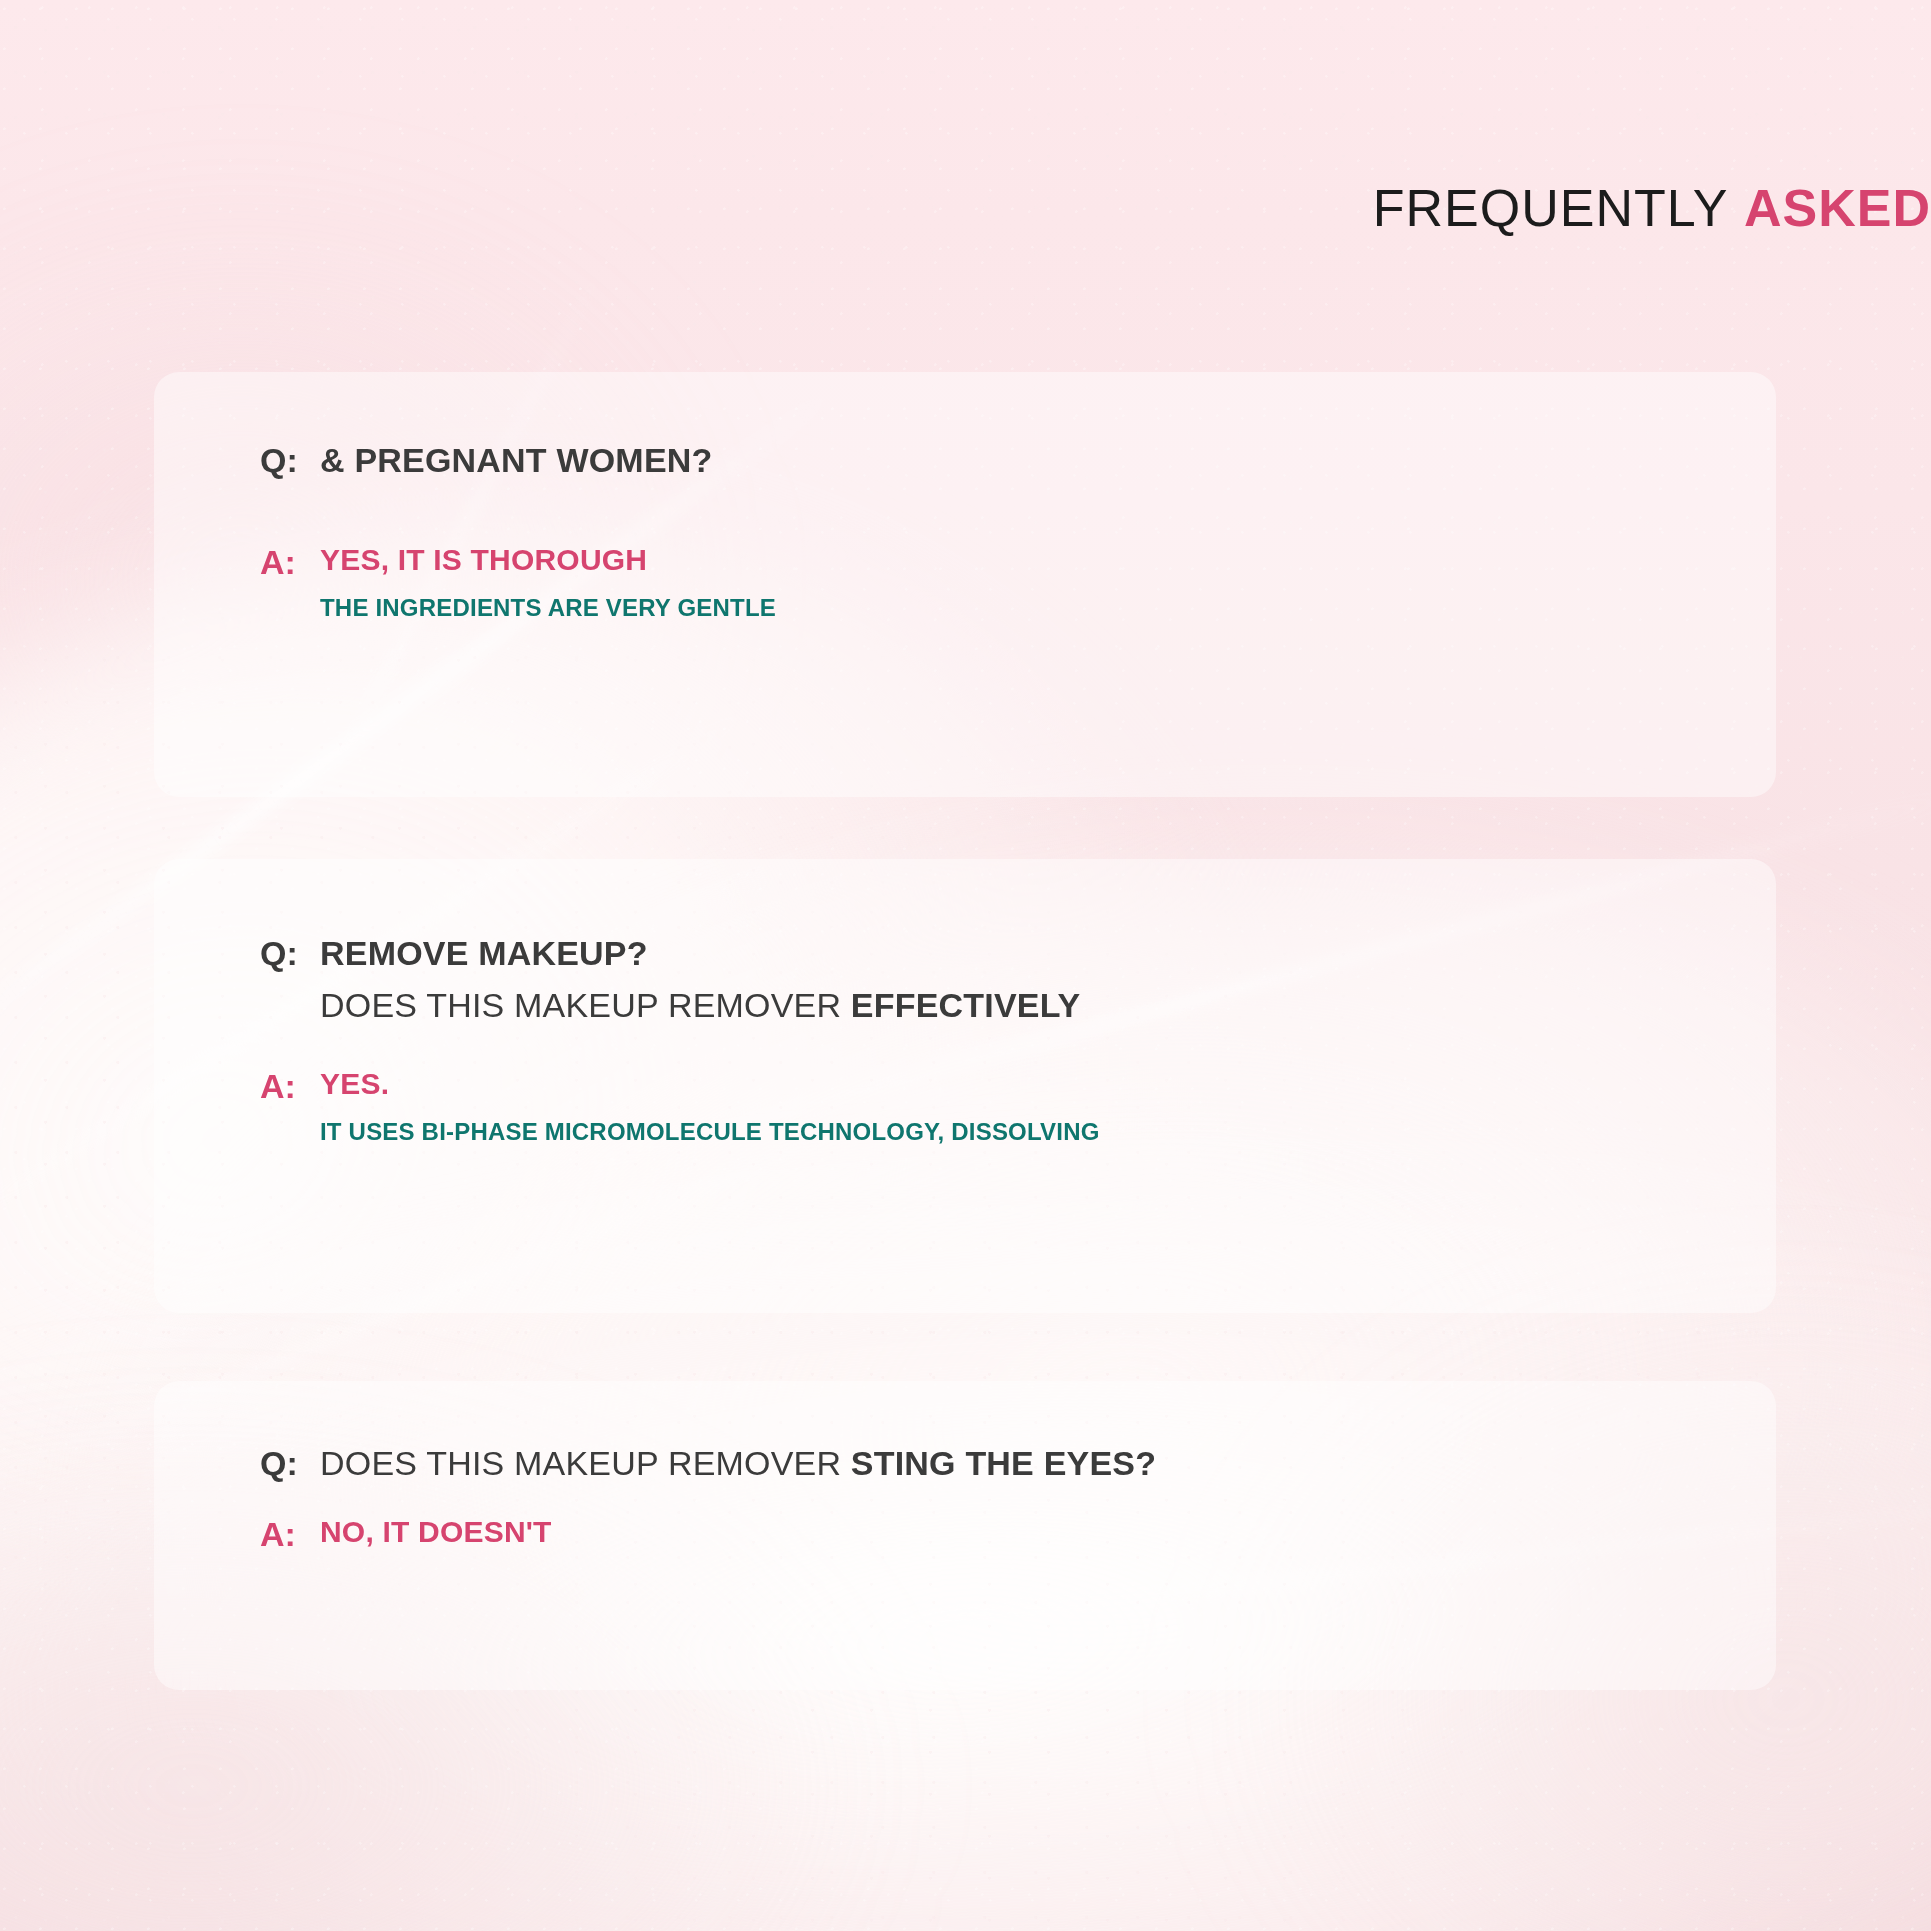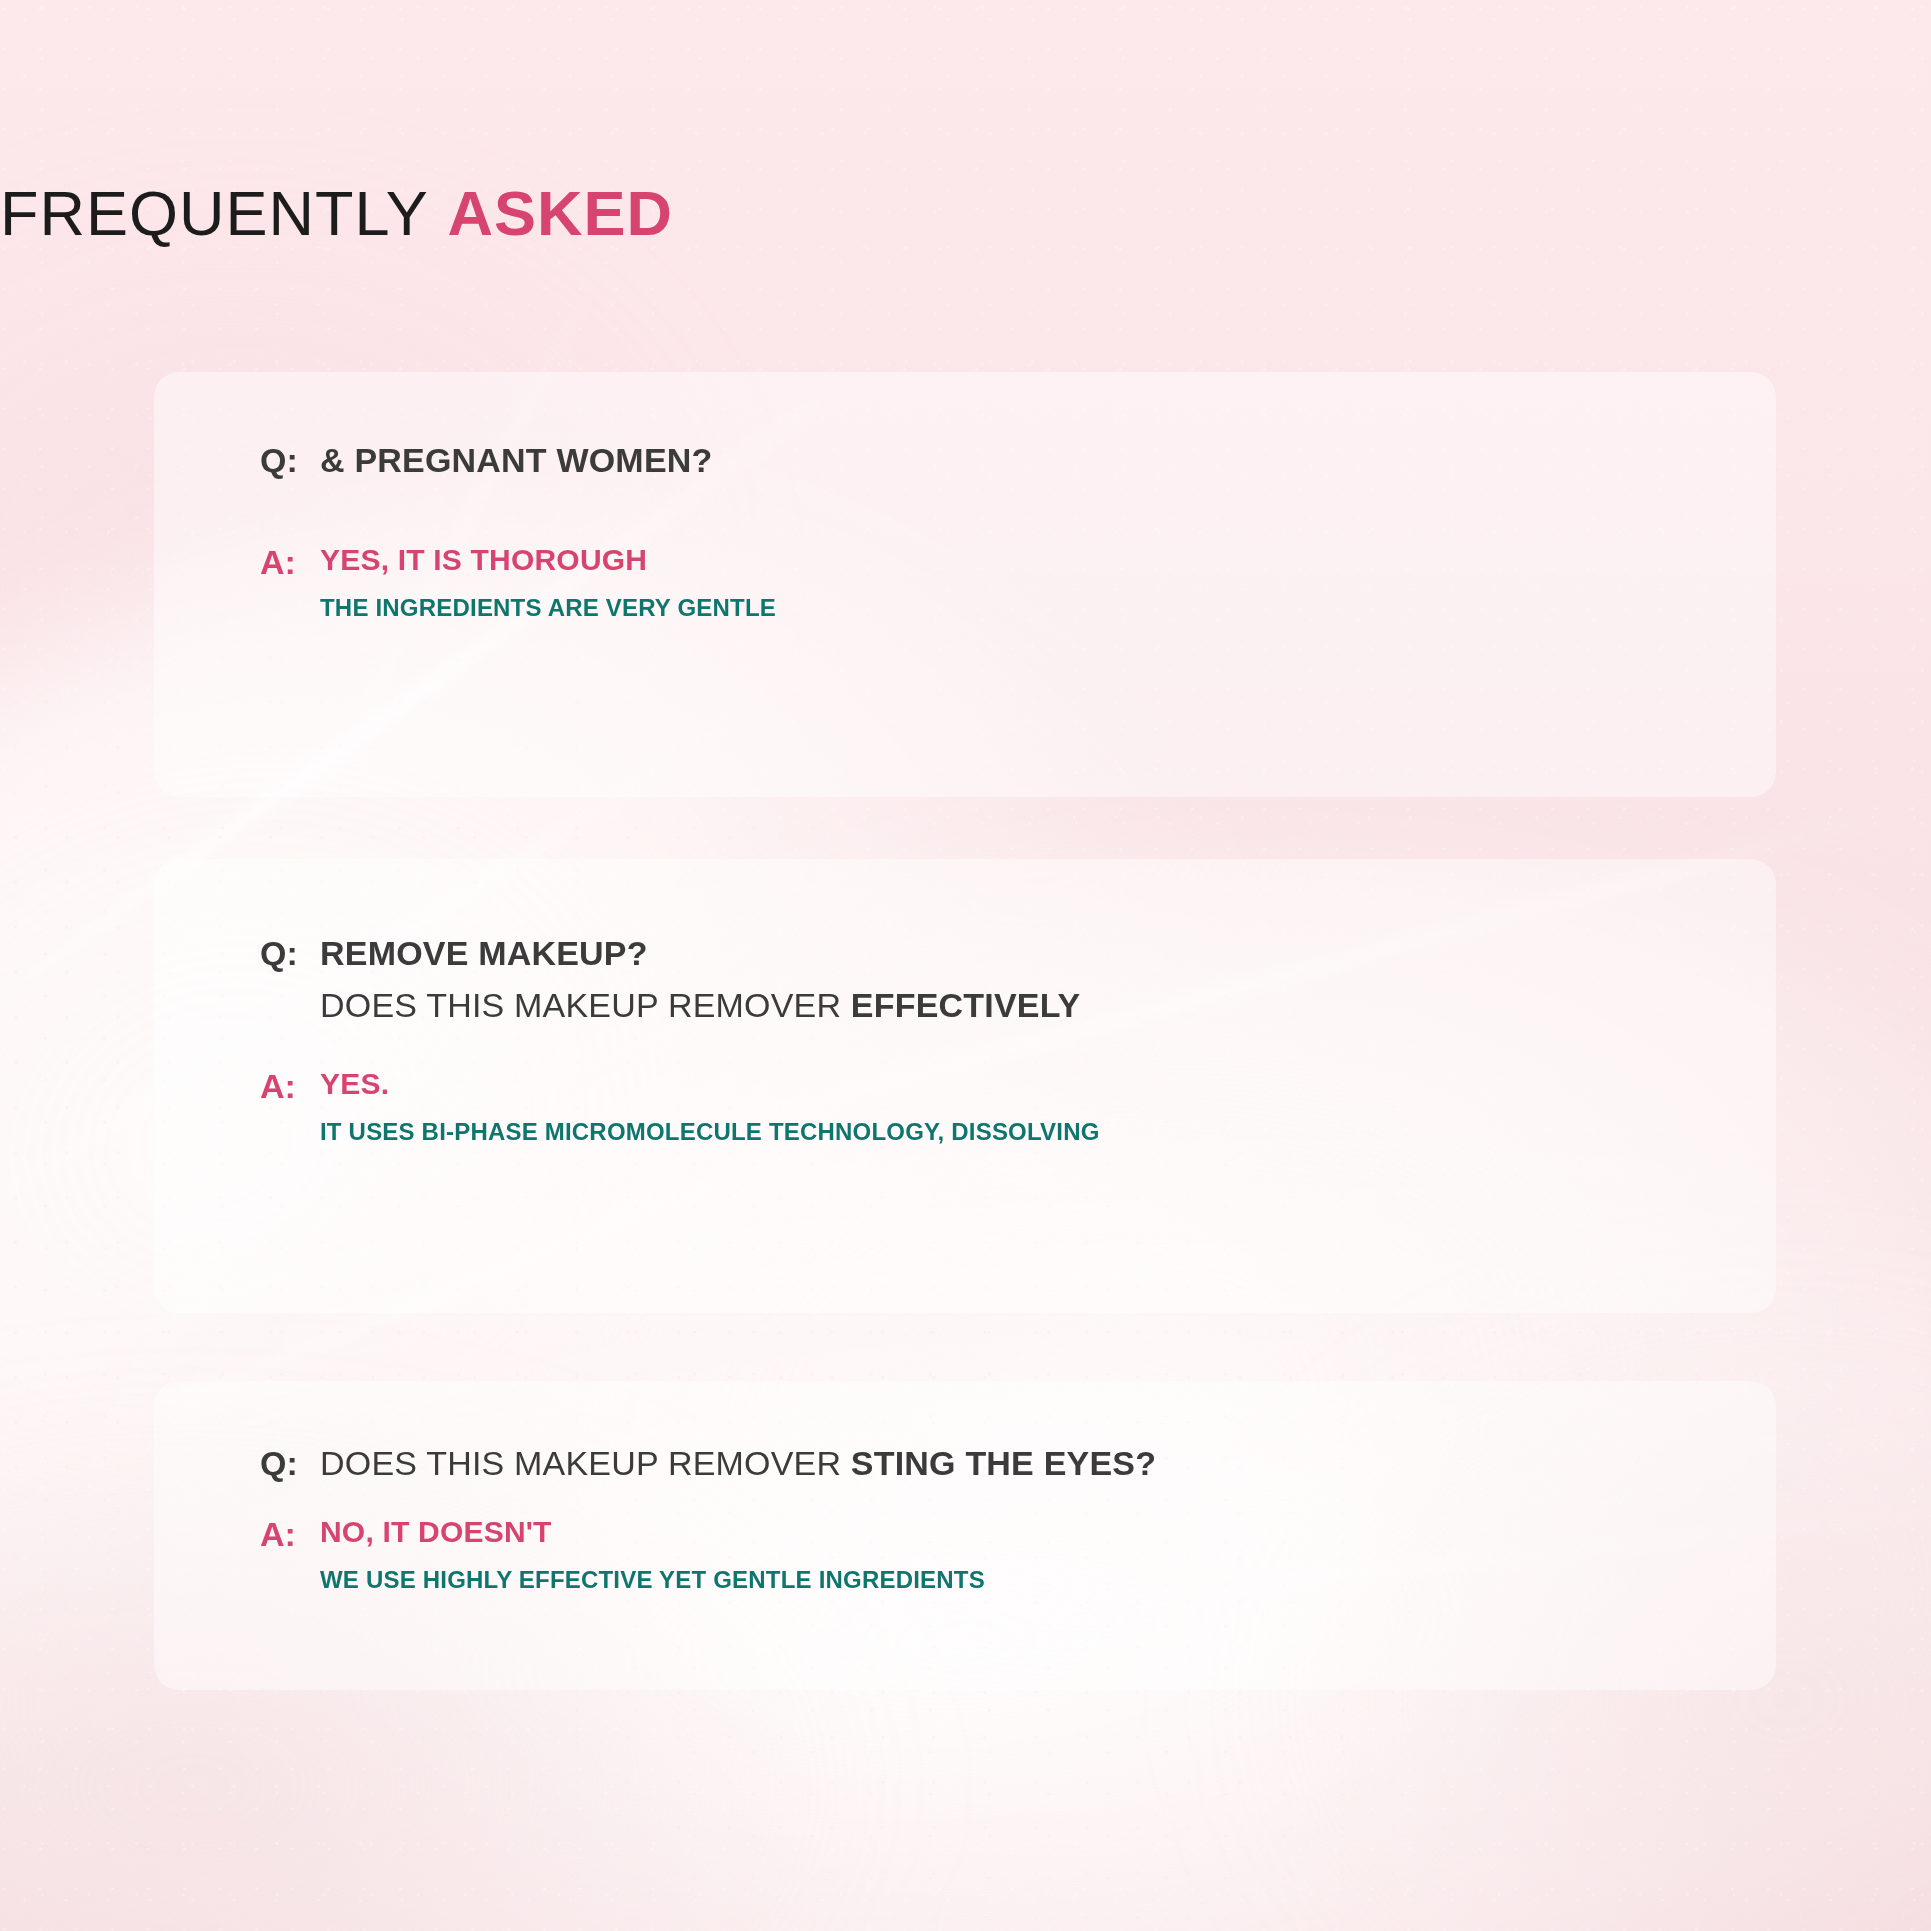--- a/index.html
+++ b/index.html
@@ -112,22 +112,22 @@
       radial-gradient(circle at 77% 72%, rgba(247,231,233,.7) 0 1.3px, transparent 1.6px),
       radial-gradient(circle at 90% 15%, rgba(255,255,255,.45) 0 1.2px, transparent 1.5px);
     background-size: 36px 40px, 51px 45px, 42px 57px, 59px 42px, 47px 51px;
   }
 
   
   #heading {
     position: absolute;
     left: 0; right: 0;
     top: 182px;
-    text-align: left;
-    font-size: 63px;
+    text-align: right;
+    font-size: 52px;
     line-height: 1;
     letter-spacing: 1px;
     white-space: nowrap;
   }
   #heading .word-light {
     font-weight: 300;
     color: #1c1c1c;
   }
   #heading .word-accent {
     font-weight: 600;
@@ -276,18 +276,17 @@
           <span>DOES THIS MAKEUP REMOVER </span><b>STING THE EYES?</b>
         </div>
       </div>
     </div>
   </div>
   <div class="block-a">
     <div class="qa-row">
       <div class="marker marker-a">A:</div>
       <div class="qa-body">
         <div class="a-head">NO, IT DOESN'T</div>
-        <div class="a-line">WE USE HIGHLY EFFECTIVE YET GENTLE INGREDIENTS</div>
       </div>
     </div>
   </div>
 </div>
 
 
 </body></html>

